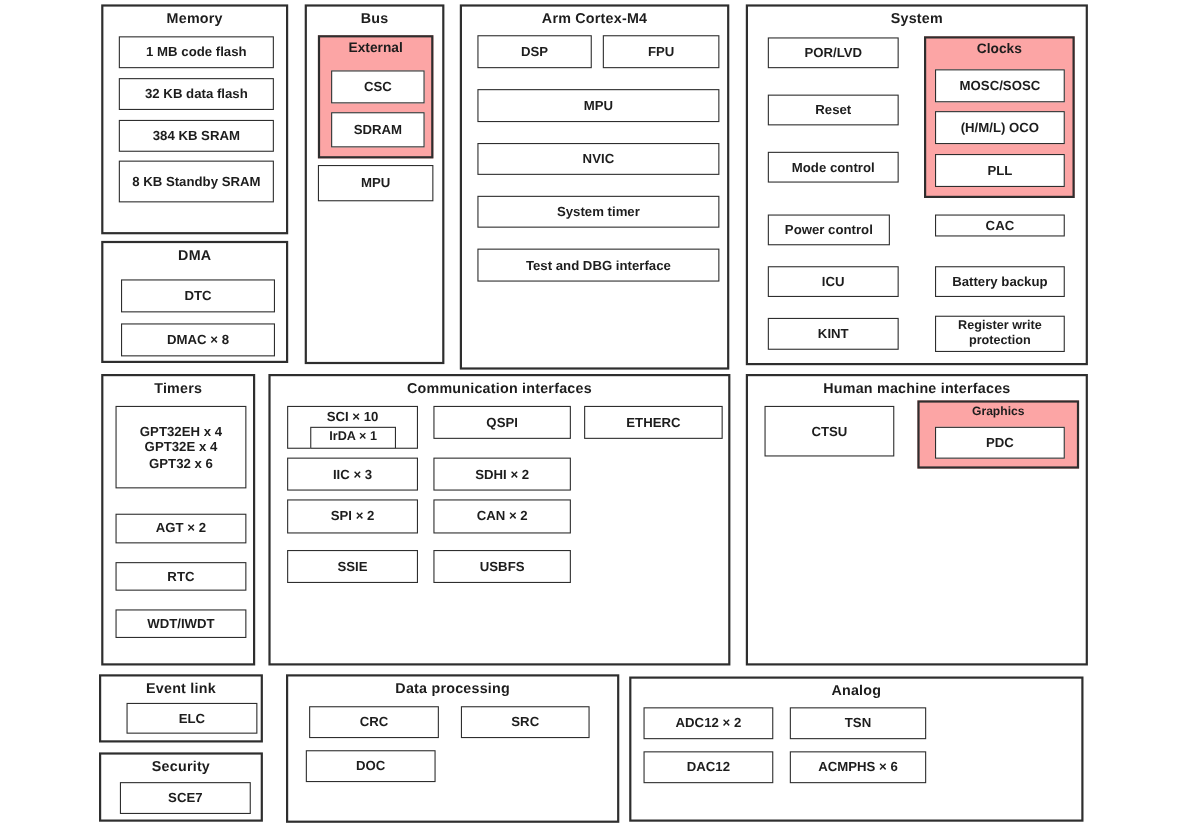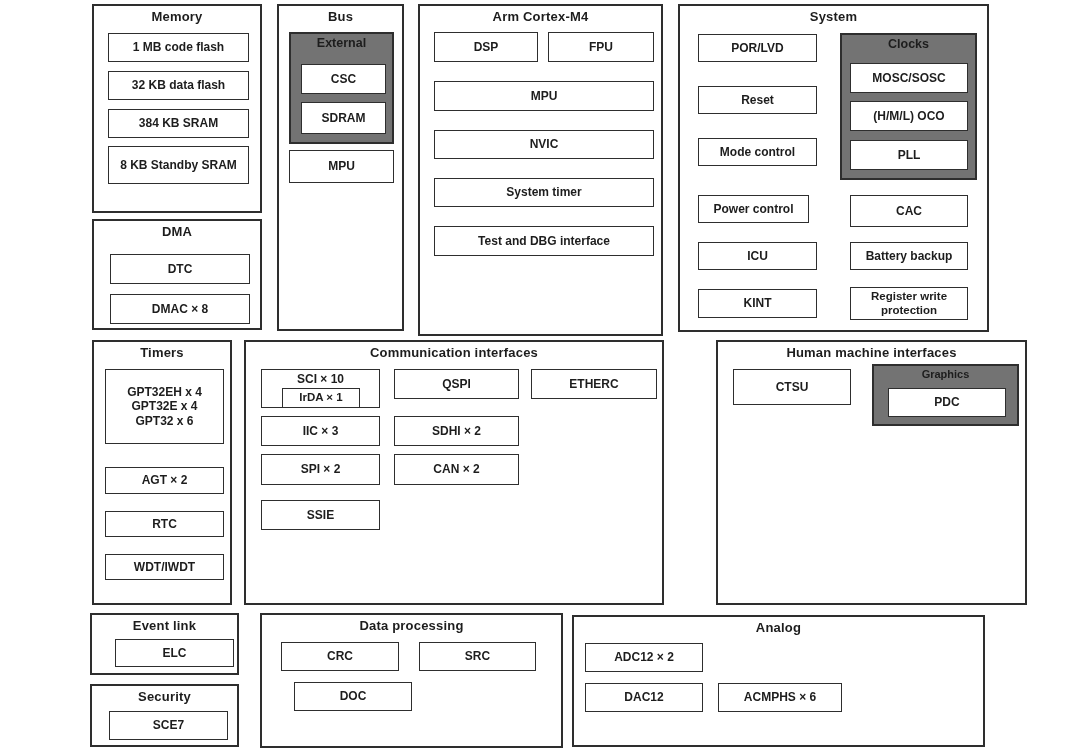--- a/index.html
+++ b/index.html
@@ -8,21 +8,21 @@
     font-family:"Liberation Sans", sans-serif; font-weight:bold; color:#1d1d1d;
     overflow:hidden;
   }
   .sec {
     position:absolute; background:#ffffff; border:2px solid #2e2e2e; box-sizing:border-box;
   }
   .sec-title {
     text-align:center; font-size:13px; margin-top:3px; letter-spacing:0.2px;
   }
   .sub {
-    position:absolute; background:#737373; border:2px solid #2e2e2e; box-sizing:border-box;
+    position:absolute; background:#fca5a5; border:2px solid #2e2e2e; box-sizing:border-box;
   }
   .sub-title { text-align:center; font-size:12.5px; margin-top:2px; }
   .blk {
     position:absolute; background:#ffffff; border:1.5px solid #2e2e2e; box-sizing:border-box;
     display:flex; align-items:center; justify-content:center;
     text-align:center; font-size:12px; line-height:1.2; padding:0 2px;
   }
   .blk.small { font-size:11.5px; }
   .multiline { display:flex; flex-direction:column; align-items:center; justify-content:center; }
   .sci-label { text-align:center; font-size:12px; margin-top:2px; }
@@ -73,21 +73,21 @@
     <div class="blk" style="left:18px;top:132px;width:119px;height:28px">Mode control</div>
     <div class="blk" style="left:18px;top:189px;width:111px;height:28px">Power control</div>
     <div class="blk" style="left:18px;top:236px;width:119px;height:28px">ICU</div>
     <div class="blk" style="left:18px;top:283px;width:119px;height:29px">KINT</div>
     <div class="sub" style="left:160px;top:27px;width:137px;height:147px">
       <div class="sub-title">Clocks</div>
       <div class="blk" style="left:8px;top:28px;width:118px;height:30px">MOSC/SOSC</div>
       <div class="blk" style="left:8px;top:66px;width:118px;height:30px">(H/M/L) OCO</div>
       <div class="blk" style="left:8px;top:105px;width:118px;height:30px">PLL</div>
     </div>
-    <div class="blk" style="left:170px;top:189px;width:118px;height:32px">CAC</div>
+    <div class="blk" style="left:170px;top:189px;width:118px;height:20px">CAC</div>
     <div class="blk" style="left:170px;top:236px;width:118px;height:28px">Battery backup</div>
     <div class="blk small" style="left:170px;top:281px;width:118px;height:33px">Register write protection</div>
   </div>
 
   <div class="sec" style="left:92px;top:340px;width:140px;height:265px">
     <div class="sec-title">Timers</div>
     <div class="blk multiline" style="left:11px;top:27px;width:119px;height:75px">
       <span>GPT32EH x 4</span>
       <span>GPT32E x 4</span>
       <span>GPT32 x 6</span>
@@ -103,48 +103,50 @@
       <div class="sci-label">SCI × 10</div>
       <div class="blk" style="left:20px;top:18px;width:78px;height:20px;font-size:11.5px">IrDA × 1</div>
     </div>
     <div class="blk" style="left:148px;top:27px;width:125px;height:30px">QSPI</div>
     <div class="blk" style="left:285px;top:27px;width:126px;height:30px">ETHERC</div>
     <div class="blk" style="left:15px;top:74px;width:119px;height:30px">IIC × 3</div>
     <div class="blk" style="left:148px;top:74px;width:125px;height:30px">SDHI × 2</div>
     <div class="blk" style="left:15px;top:112px;width:119px;height:31px">SPI × 2</div>
     <div class="blk" style="left:148px;top:112px;width:125px;height:31px">CAN × 2</div>
     <div class="blk" style="left:15px;top:158px;width:119px;height:30px">SSIE</div>
+    <div class="blk" style="left:148px;top:158px;width:125px;height:30px">USBFS</div>
   </div>
 
-  <div class="sec" style="left:716px;top:340px;width:311px;height:265px">
+  <div class="sec" style="left:678px;top:340px;width:311px;height:265px">
     <div class="sec-title">Human machine interfaces</div>
-    <div class="blk" style="left:15px;top:27px;width:118px;height:36px">CTSU</div>
+    <div class="blk" style="left:15px;top:27px;width:118px;height:46px">CTSU</div>
     <div class="sub" style="left:154px;top:22px;width:147px;height:62px">
       <div class="sub-title" style="font-size:11px">Graphics</div>
       <div class="blk" style="left:14px;top:22px;width:118px;height:29px">PDC</div>
     </div>
   </div>
 
   <div class="sec" style="left:90px;top:613px;width:149px;height:62px">
     <div class="sec-title">Event link</div>
     <div class="blk" style="left:23px;top:24px;width:119px;height:28px">ELC</div>
   </div>
 
   <div class="sec" style="left:90px;top:684px;width:149px;height:63px">
     <div class="sec-title">Security</div>
     <div class="blk" style="left:17px;top:25px;width:119px;height:29px">SCE7</div>
   </div>
 
   <div class="sec" style="left:260px;top:613px;width:303px;height:135px">
     <div class="sec-title">Data processing</div>
     <div class="blk" style="left:19px;top:27px;width:118px;height:29px">CRC</div>
     <div class="blk" style="left:157px;top:27px;width:117px;height:29px">SRC</div>
-    <div class="blk" style="left:32px;top:67px;width:118px;height:29px">DOC</div>
+    <div class="blk" style="left:16px;top:67px;width:118px;height:29px">DOC</div>
   </div>
 
   <div class="sec" style="left:572px;top:615px;width:413px;height:132px">
     <div class="sec-title">Analog</div>
     <div class="blk" style="left:11px;top:26px;width:118px;height:29px">ADC12 × 2</div>
+    <div class="blk" style="left:144px;top:26px;width:124px;height:29px">TSN</div>
     <div class="blk" style="left:11px;top:66px;width:118px;height:29px">DAC12</div>
     <div class="blk" style="left:144px;top:66px;width:124px;height:29px">ACMPHS × 6</div>
   </div>
 
 </div>
 
 </body></html>

